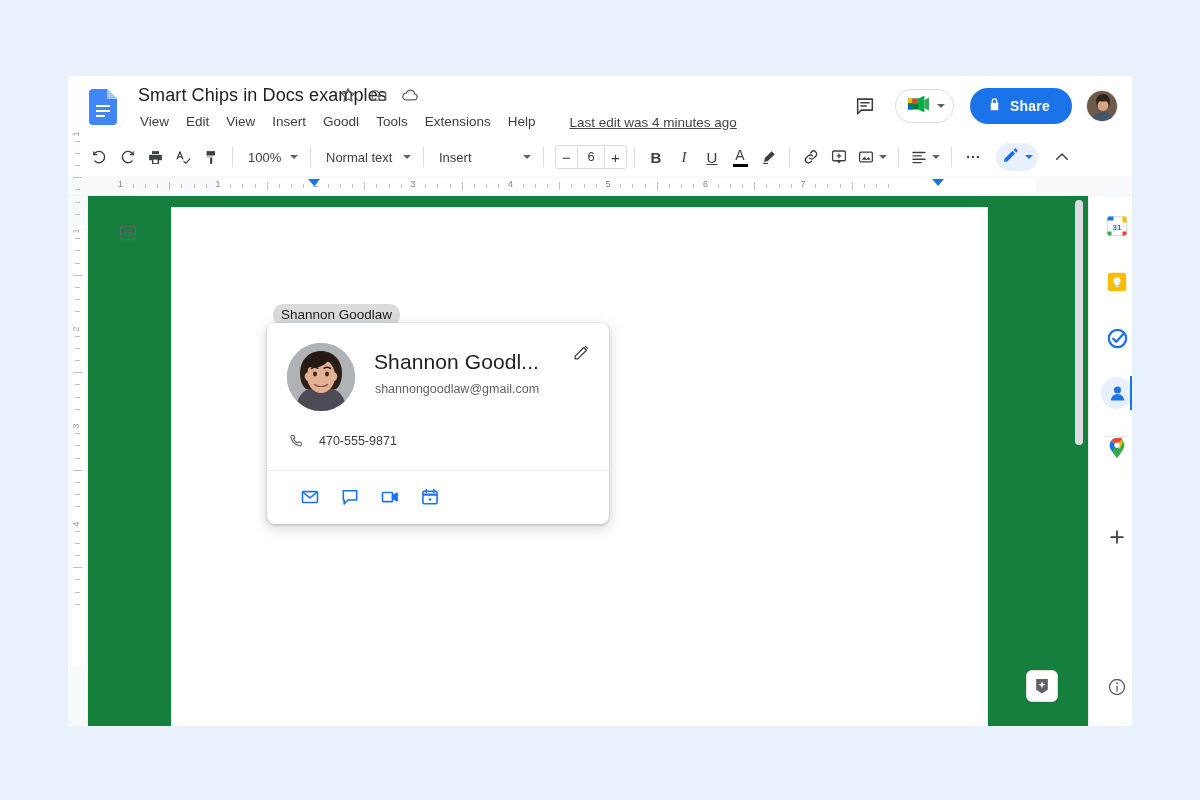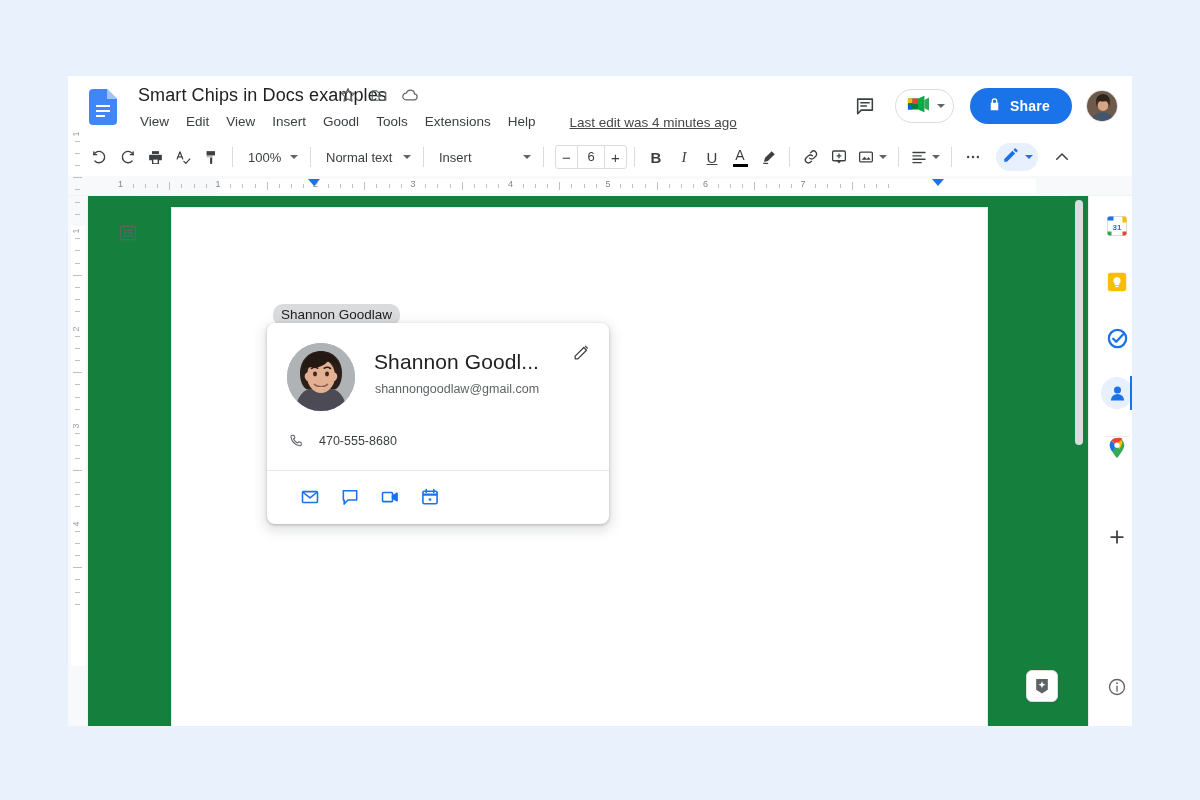--- a/index.html
+++ b/index.html
@@ -697,21 +697,21 @@
               </svg>
             </div>
 
             <div id="card-details">
               <div class="detail-row">
                 <span class="detail-icon">
                   <svg width="16" height="16" viewBox="0 0 24 24" fill="none" stroke="#5f6368" stroke-width="1.6" stroke-linejoin="round">
                     <path d="M6.6 3.5l2.6.4 1.2 3.5-2 1.6a12 12 0 0 0 6.1 6.1l1.6-2 3.5 1.2.4 2.6a2 2 0 0 1-2.2 2.2A16.5 16.5 0 0 1 4.4 5.7 2 2 0 0 1 6.6 3.5z"></path>
                   </svg>
                 </span>
-                <span class="detail-text">470-555-8680</span>
+                <span class="detail-text">470-555-9871</span>
               </div>
             </div>
           </div>
 
           <div id="card-actions">
 
             <div class="action-icon-btn">
               <svg width="20" height="20" viewBox="0 0 24 24" fill="none" stroke="#1a73e8" stroke-width="1.9" stroke-linejoin="round">
                 <rect x="3" y="5.5" width="18" height="13" rx="1"></rect>
                 <path d="M3.6 6.3L12 13l8.4-6.7"></path>

